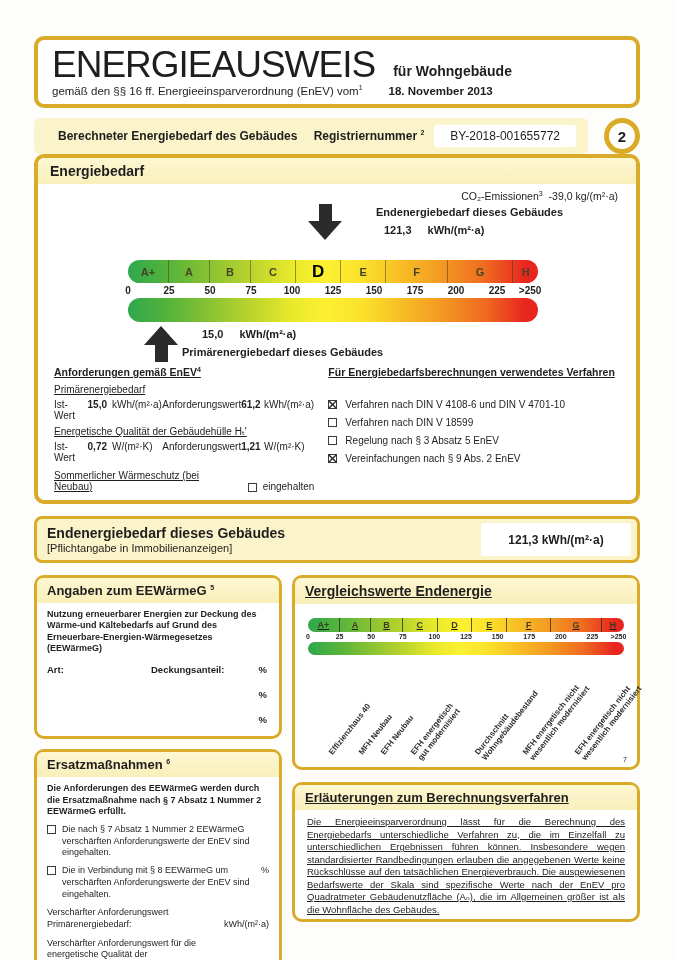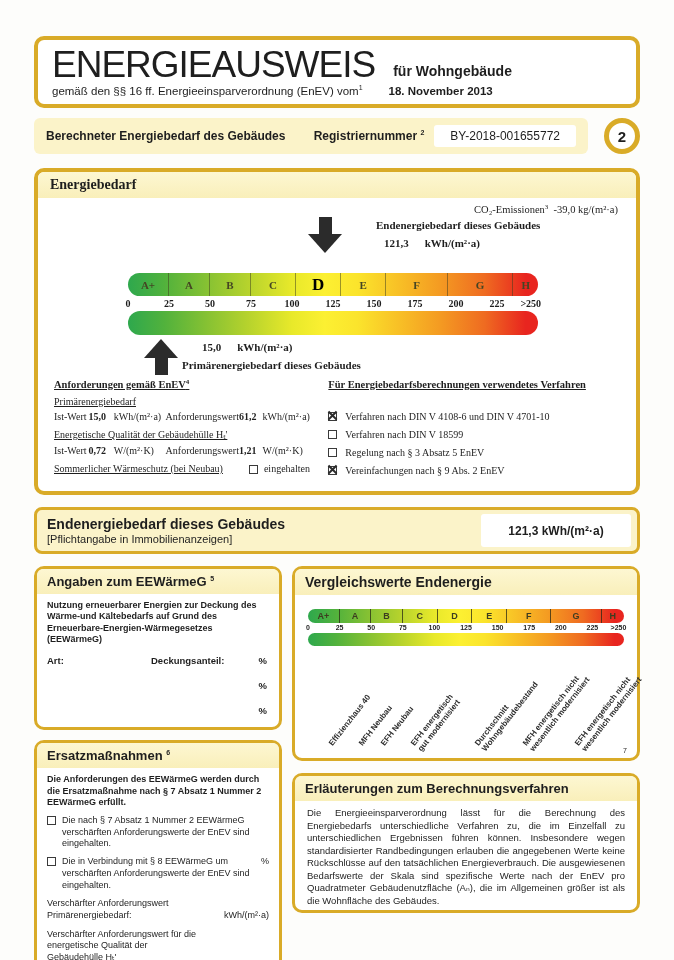--- a/index.html
+++ b/index.html
@@ -23,34 +23,34 @@
   .hdr-box{border:4px solid var(--gold);border-radius:10px;background:#fff;padding:6px 14px 7px 14px;}
   .hdr-row{display:flex;align-items:flex-end;}
   .hdr-title{font-size:37px;font-weight:normal;letter-spacing:-1px;line-height:1;}
   .hdr-sub{font-size:14px;font-weight:bold;margin-left:18px;padding-bottom:4px;}
   .hdr-law{font-size:11.5px;margin-top:2px;}
   .hdr-date{font-weight:bold;margin-left:26px;}
 
   
   .meta-row{display:flex;align-items:center;margin-top:10px;}
   .meta-bar{flex:1;background:var(--pale);border-radius:6px;padding:7px 12px;display:flex;align-items:center;}
-  .meta-title{font-size:12px;font-weight:bold;}
+  .meta-title{font-size:12px;font-weight:bold;margin-left:12px;}
   .meta-reg-label{font-size:12px;font-weight:bold;margin-left:auto;margin-right:10px;}
   .meta-reg-box{background:#fff;border-radius:3px;padding:4px 16px;font-size:12px;}
   .page-badge{width:36px;height:36px;border:5px solid var(--gold);border-radius:50%;background:#fff;
     display:flex;align-items:center;justify-content:center;font-weight:bold;font-size:15px;margin-left:16px;}
 
   
   .box{border:4px solid var(--gold);border-radius:10px;background:#fff;}
   .box-hd{background:linear-gradient(#fdf7d2,#f9efba);padding:5px 12px;font-weight:bold;font-size:14px;border-radius:6px 6px 0 0;}
   .box-sm{border-width:3px;}
   .box-sm .box-hd{font-size:13px;padding:5px 10px;}
 
   
-  .eb-box{margin-top:14px;font-family:Liberation Serif, serif;}
+  .eb-box{}
   .eb-body{padding:4px 16px 8px 16px;position:relative;}
   .co2-line{text-align:right;font-size:10.5px;padding-right:2px;margin-top:2px;}
   .chart{position:relative;height:158px;margin-top:2px;}
   .scale-wrap{position:absolute;left:74px;top:56px;width:410px;}
   .band{height:23px;border-radius:12px;display:flex;position:relative;
     background:linear-gradient(90deg,#2ea84d 0%,#52b23c 9%,#85c133 19%,#b5d22d 29%,#e8e92a 40%,#fcf032 48%,#fbe42c 56%,#f8c026 66%,#f49b22 76%,#ef6b21 87%,#e8251f 97%);}
   .band .seg{display:flex;align-items:center;justify-content:center;font-size:11px;font-weight:bold;color:#454523;border-right:1px solid rgba(60,60,30,.5);}
   .band .seg:last-child{border-right:none;}
   .band .seg.cur{font-size:17px;color:#000;}
   .ticks{position:relative;height:15px;font-size:10px;font-weight:bold;}
@@ -94,21 +94,21 @@
   
   .end-bar{margin-top:12px;border:3px solid var(--gold);border-radius:8px;background:var(--pale);display:flex;align-items:stretch;overflow:hidden;}
   .end-bar .lt{flex:1;padding:6px 10px;}
   .end-bar .t1{font-size:14px;font-weight:bold;}
   .end-bar .t2{font-size:11px;margin-top:1px;}
   .end-bar .rt{width:150px;background:#fff;margin:4px 6px 4px 0;border-radius:3px;display:flex;align-items:center;justify-content:center;font-size:12px;font-weight:bold;}
 
   
   .cols{display:flex;margin-top:12px;gap:10px;align-items:flex-start;}
   .col-l{width:248px;flex:none;}
-  .col-r{flex:1;}
+  .col-r{flex:1;text-decoration:underline;}
 
   .eew-body{padding:6px 10px 8px 10px;font-size:9px;}
   .eew-intro{font-weight:bold;line-height:1.25;}
   .eew-grid{margin-top:10px;position:relative;height:64px;font-size:9.5px;font-weight:bold;}
   .eew-art{position:absolute;left:0;top:0;}
   .eew-deck{position:absolute;left:104px;top:0;}
   .eew-pct{position:absolute;right:2px;font-weight:bold;}
 
   .ers-body{padding:6px 10px 8px 10px;font-size:9px;}
   .ers-intro{font-weight:bold;line-height:1.3;}

